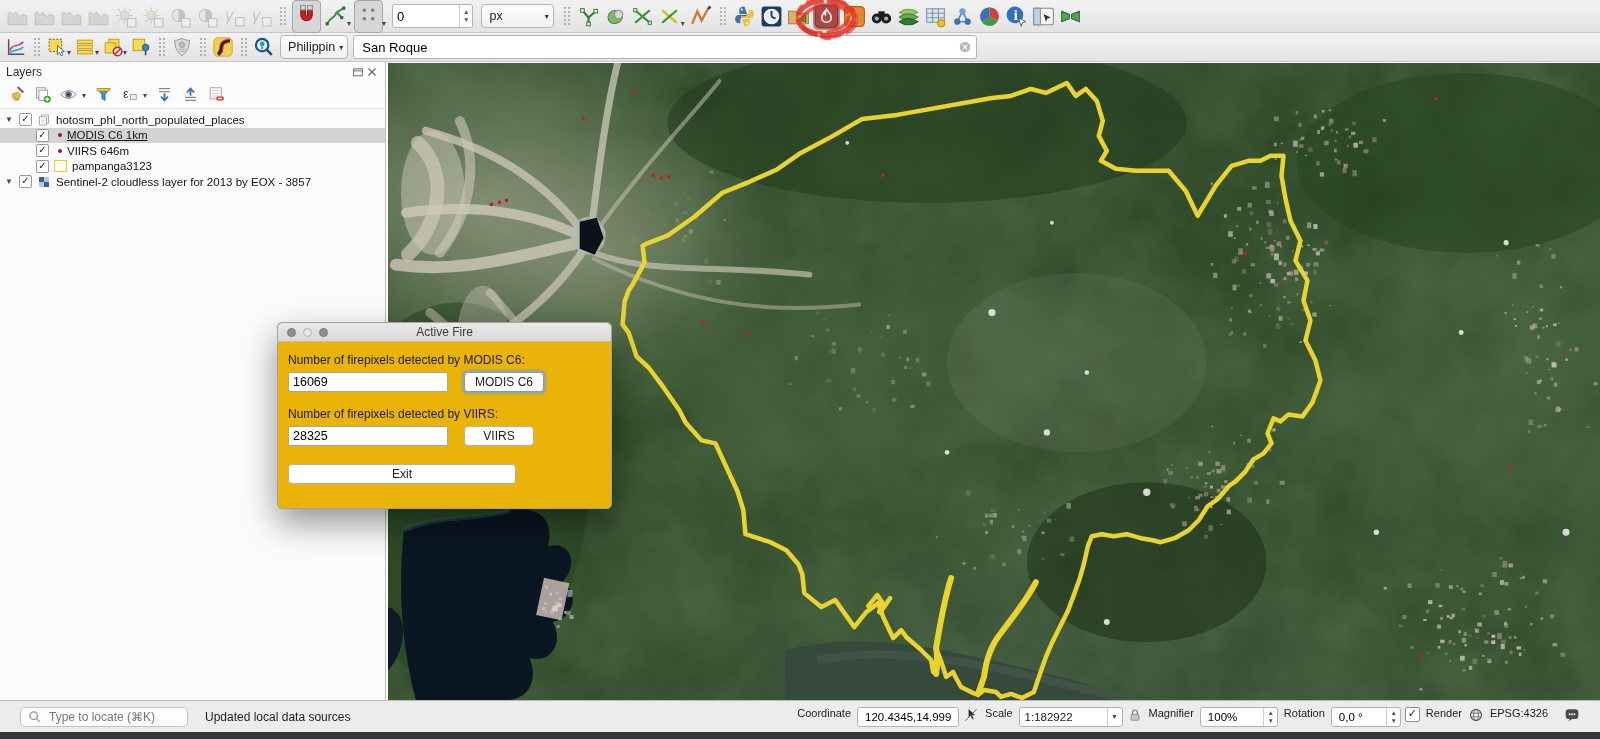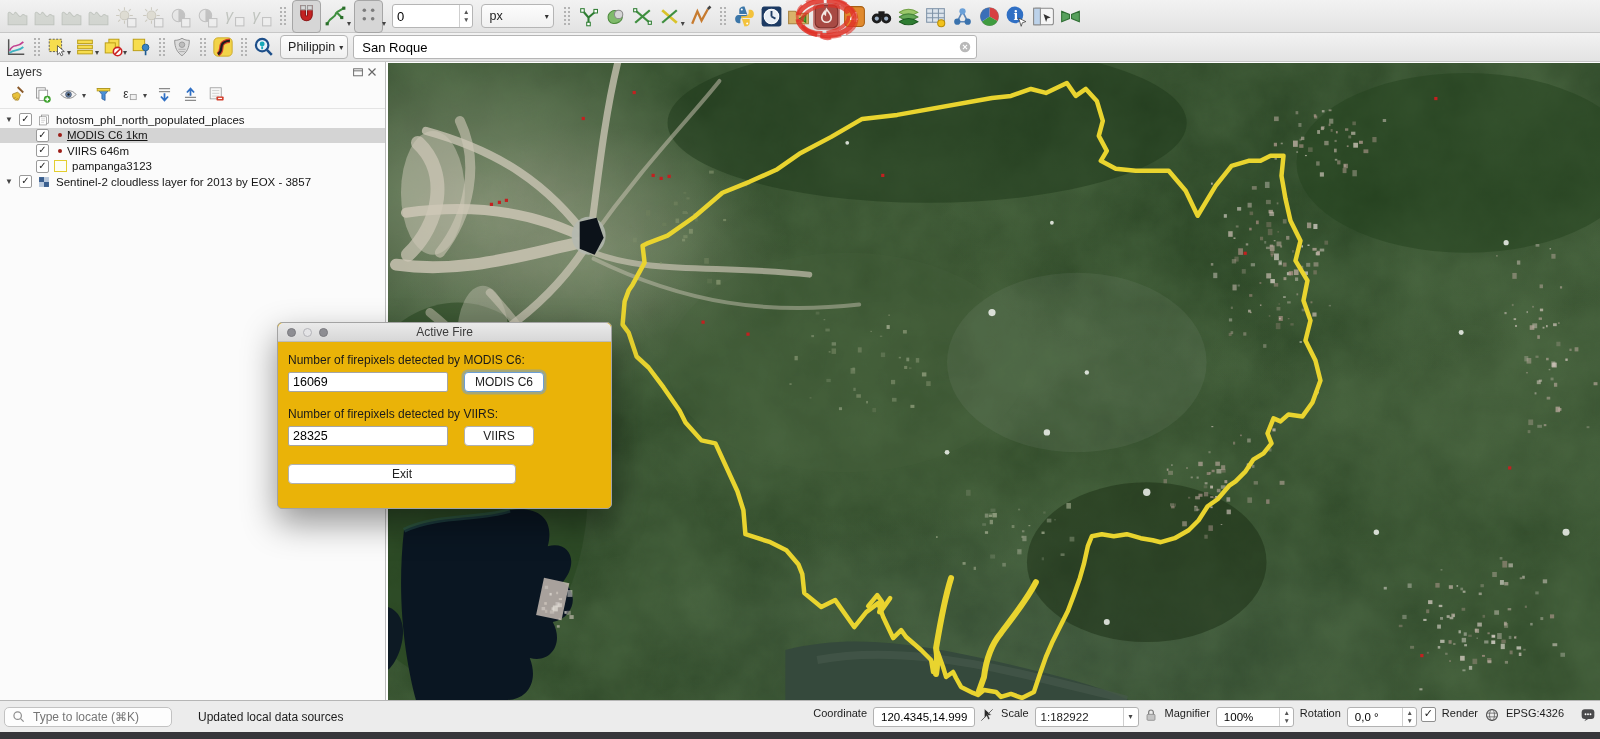--- a/index.html
+++ b/index.html
@@ -78,22 +78,22 @@
   .dlg-body{padding:11px 10px 0 10px;font-size:12px;color:#1a1a1a}
   .dlg-row{display:flex;gap:16px;margin:5px 0 15px 0}
   .dlg-input{width:150px;height:18px;border:1px solid #a5a5a5;border-radius:2px;background:#fff;
              font:12.5px "Liberation Sans",sans-serif;padding:0 4px;outline:0}
   .dlg-btn{height:20px;background:#fff;border:1px solid #b0b0b0;border-radius:4px;
            font:12px "Liberation Sans",sans-serif;color:#222;padding:0 10px;min-width:70px}
   .dlg-btn.focus{border:1px solid #6b9fd8;box-shadow:0 0 0 2.5px rgba(100,155,225,.5)}
   .dlg-btn.wide{width:228px;margin-top:3px}
   
   #status{position:absolute;left:0;top:700px;width:1600px;height:32px;background:#ececec;
-          border-top:1px solid #b6b6b6;display:flex;align-items:center;padding:0 4px;box-sizing:border-box;
-          font-size:11px;color:#222;gap:12px}
+          border-top:1px solid #b6b6b6;display:flex;align-items:center;padding:0 20px;box-sizing:border-box;
+          font-size:11px;color:#222;gap:3px}
   .locator{display:flex;align-items:center;gap:4px;width:168px;height:20px;border:1px solid #c2c2c2;
            border-radius:5px;background:#fdfdfd;padding:0 6px;box-sizing:border-box}
   .locator input{flex:1;border:0;outline:0;background:transparent;font:12px "Liberation Sans",sans-serif;color:#888;min-width:0}
   .sb-msg{margin-left:14px;font-size:12px;color:#1d1d1d}
   .sb-right{margin-left:auto;display:flex;align-items:flex-start;gap:4px}
   .sb-box{height:20px;border:1px solid #b2b2b2;background:#fff;border-radius:3px;display:flex;
           align-items:center;padding:0 5px;box-sizing:border-box;font-size:11.5px}
   .sb-combo .cc{font-size:8px;color:#444;border-left:1px solid #cfcfcf;padding-left:5px;margin-left:6px;height:100%;display:flex;align-items:center}
   .sb-spin{padding-right:0}
   .sb-spin .steppers{margin-left:5px}

